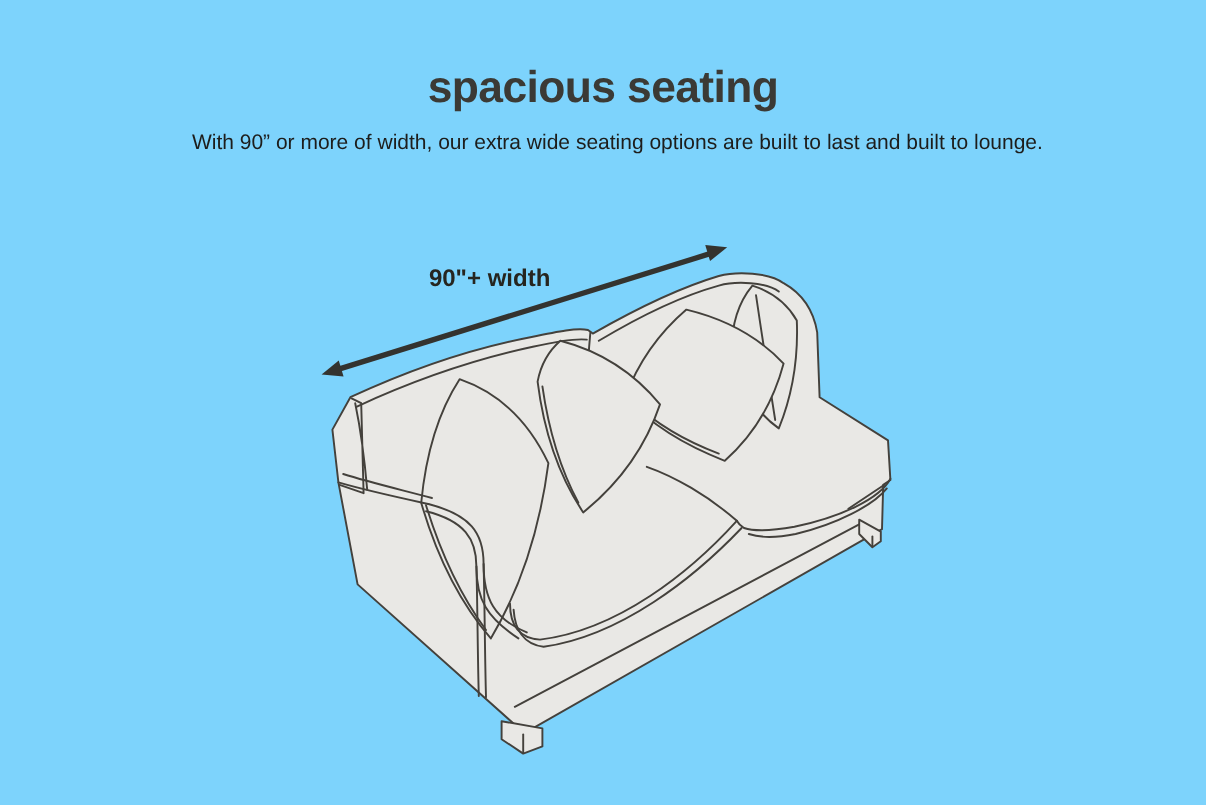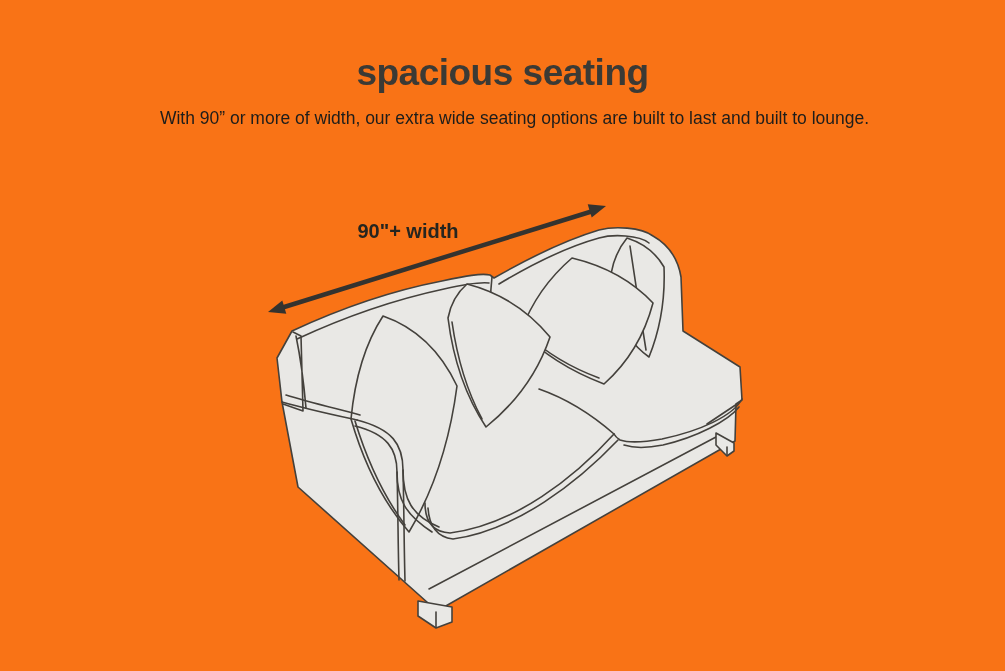--- a/index.html
+++ b/index.html
@@ -4,21 +4,21 @@
 <style>
   html, body {
     margin: 0;
     padding: 0;
     background: #ffffff;
   }
   .page {
     position: relative;
     width: 1005px;
     height: 671px;
-    background: #f97316;
+    background: #7dd3fc;
     overflow: hidden;
     font-family: "Liberation Sans", sans-serif;
   }
   .header {
     position: absolute;
     top: 0;
     left: 0;
     width: 100%;
     padding-top: 54px;
     text-align: center;

